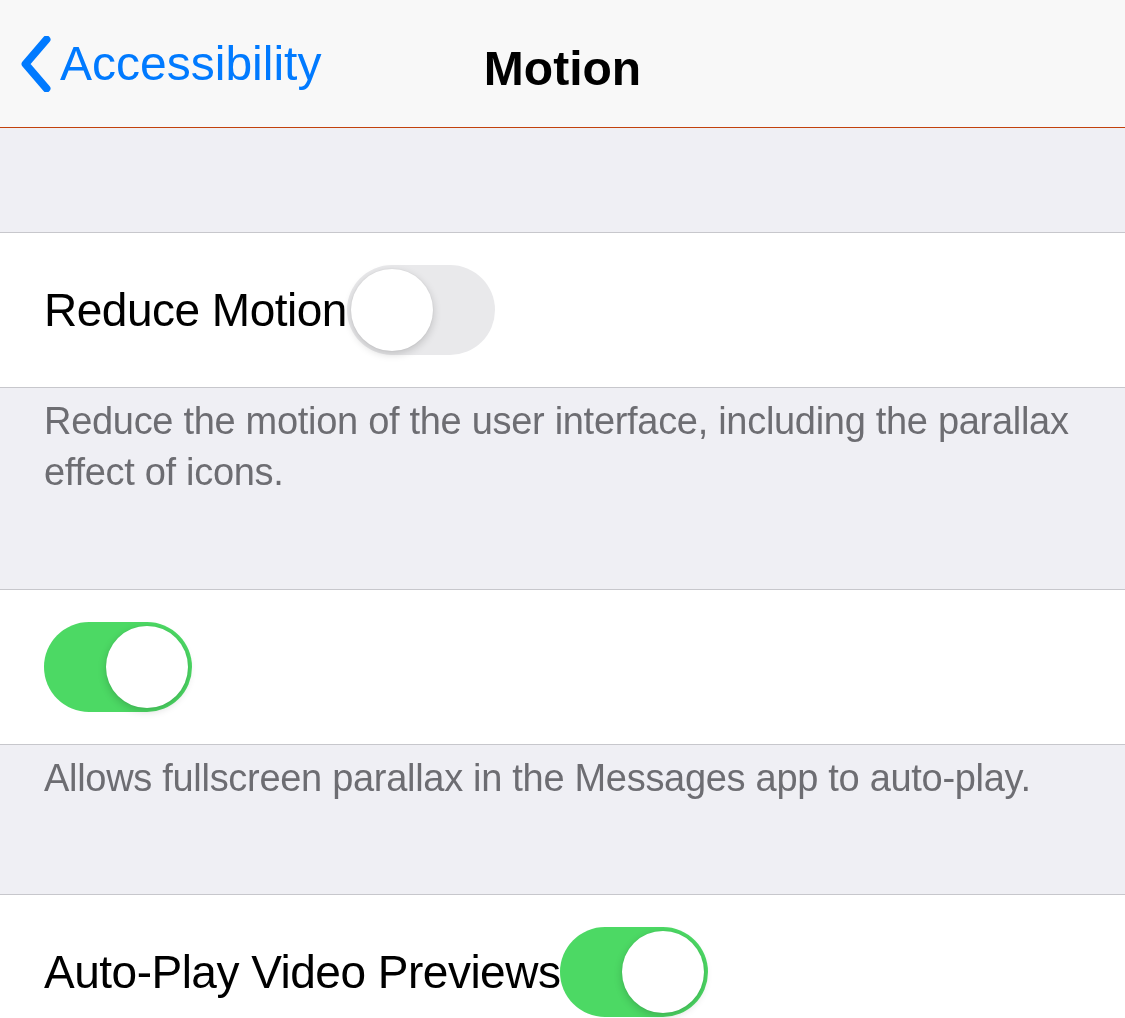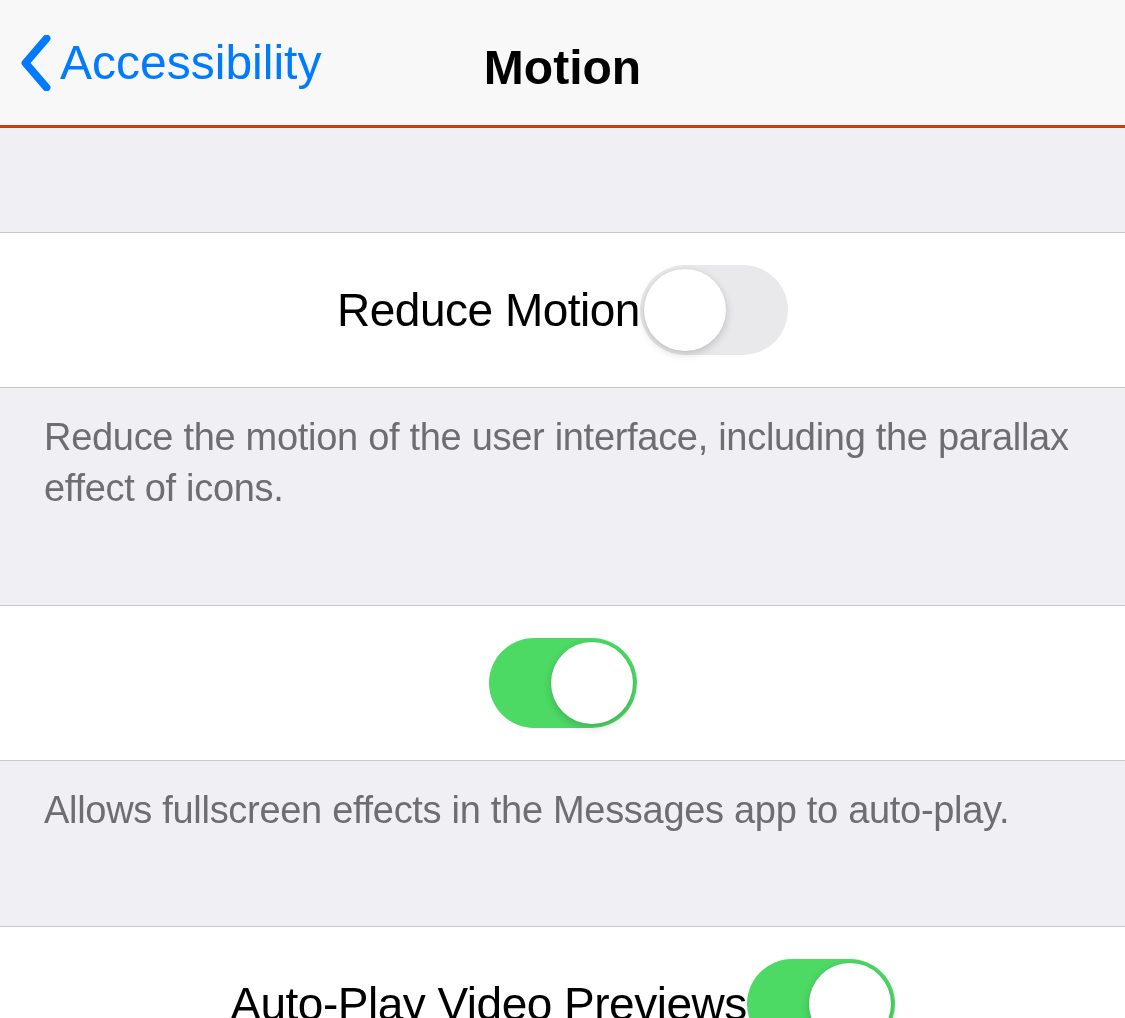--- a/index.html
+++ b/index.html
@@ -10,21 +10,21 @@
     }
     body {
       width: 1125px;
       height: 1018px;
       background: #efeff4;
       overflow: hidden;
     }
     .navbar {
       background: #f8f8f8;
       height: 128px;
-      border-bottom: 3px solid #c2410c;
+      border-bottom: 1px solid #c2410c;
       display: flex;
       align-items: center;
       position: relative;
       padding: 0 20px;
     }
     .back-button {
       display: flex;
       align-items: center;
       color: #007aff;
       font-size: 48px;
@@ -52,32 +52,32 @@
     .spacer {
       height: 104px;
       background: #efeff4;
     }
     .row {
       background: #fff;
       border-top: 1px solid #c7c7cc;
       border-bottom: 1px solid #c7c7cc;
       display: flex;
       align-items: center;
-      justify-content: center;
+      justify-content: flex-start;
       padding: 32px 44px;
       min-height: 128px;
     }
     .row-label {
       font-size: 46px;
       font-weight: 400;
       color: #000;
       letter-spacing: -0.5px;
     }
     .footer-text {
-      padding: 24px 44px 0 44px;
+      padding: 8px 44px 0 44px;
       font-size: 38px;
       color: #6d6d72;
       line-height: 1.35;
       letter-spacing: -0.3px;
     }
     .section-gap {
       height: 90px;
     }
     .toggle {
       position: relative;
@@ -135,21 +135,21 @@
 </div>
 <div class="footer-text">Reduce the motion of the user interface, including the parallax effect of icons.</div>
 
 <div class="section-gap"></div>
 
 <div class="row">
   <div class="toggle on">
     <div class="toggle-knob"></div>
   </div>
 </div>
-<div class="footer-text">Allows fullscreen effects in the Messages app to auto-play.</div>
+<div class="footer-text">Allows fullscreen parallax in the Messages app to auto-play.</div>
 
 <div class="section-gap"></div>
 
 <div class="row">
   <span class="row-label">Auto-Play Video Previews</span>
   <div class="toggle on">
     <div class="toggle-knob"></div>
   </div>
 </div>
 

